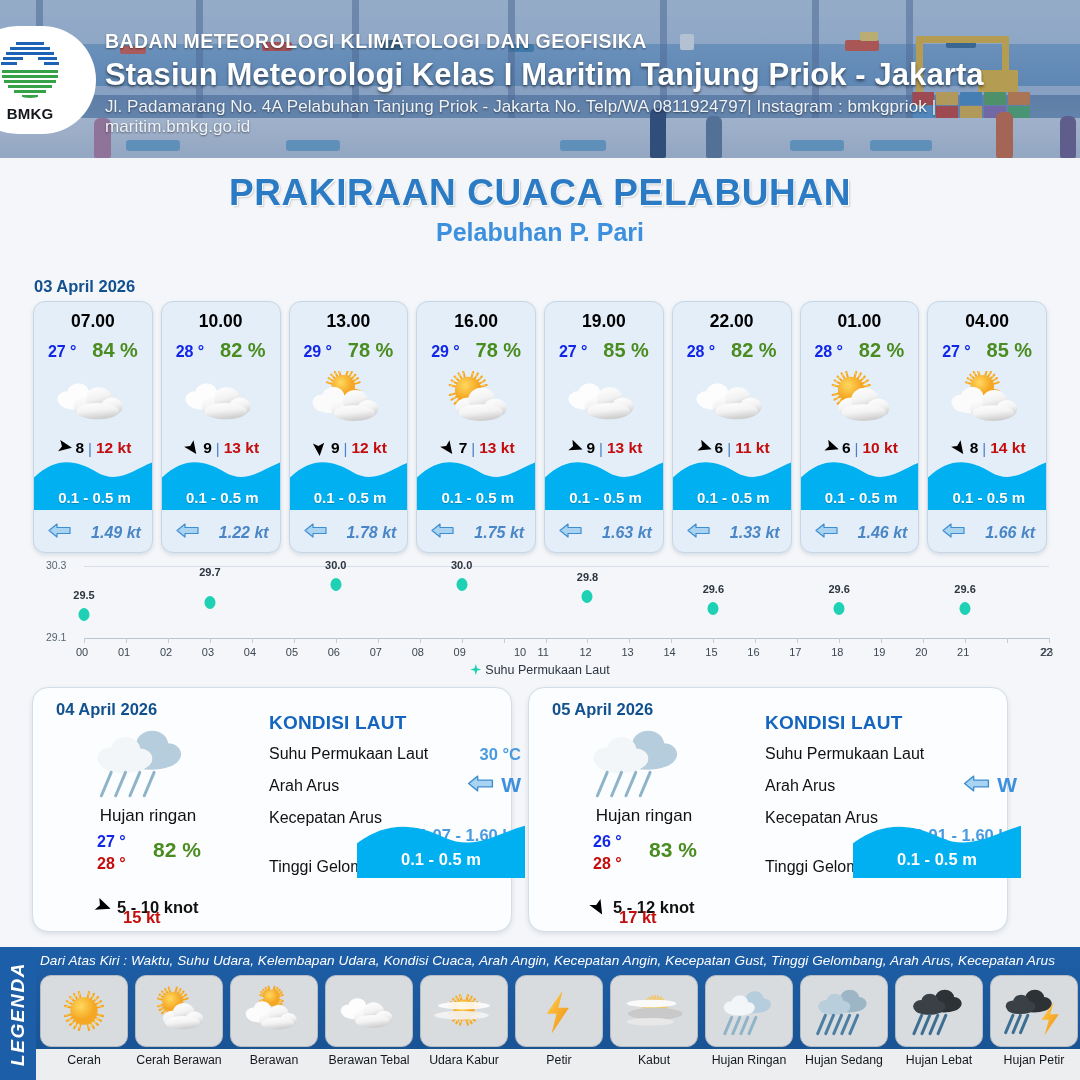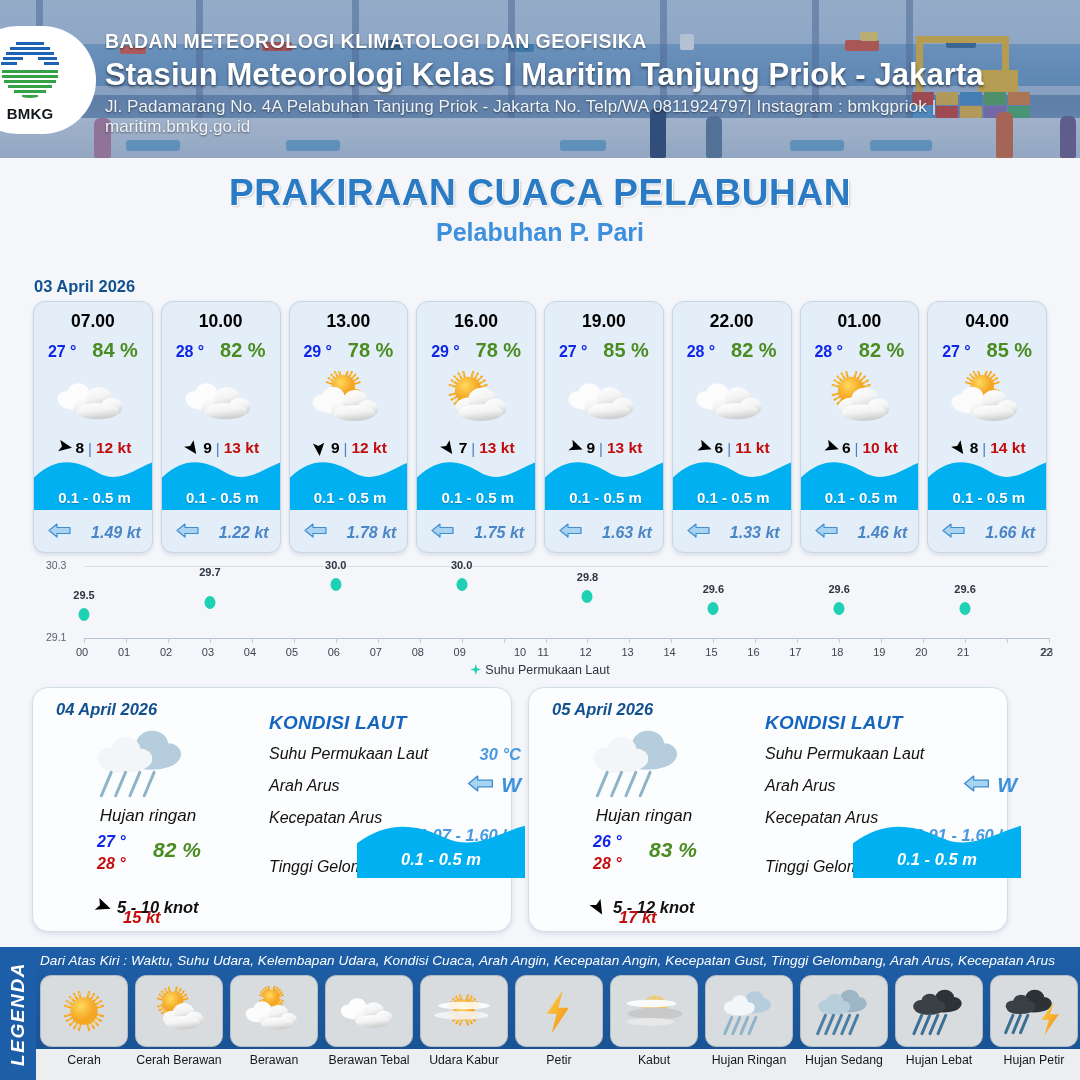--- a/index.html
+++ b/index.html
@@ -104,21 +104,21 @@
     transform:translateX(-50%); white-space:nowrap; }
   .legend-chart { position:absolute; left:0; top:103px; width:1036px; text-align:center;
     font-size:12.5px; color:#2c3540; }
   .lc-mark { display:inline-block; width:11px; height:11px; background:#1fd1b4;
     clip-path: polygon(50% 0,62% 38%,100% 50%,62% 62%,50% 100%,38% 62%,0 50%,38% 38%);
     vertical-align:-1px; margin-right:4px; }
 
   
   .dailies { position:absolute; left:32px; top:687px; width:1016px; display:flex; gap:16px; }
   .daily { width:480px; height:245px; background:#fcfdfe; border:1px solid #d3dde7;
-    border-radius:16px; position:relative; box-shadow:0 2px 5px rgba(30,60,100,.12);font-style:italic; }
+    border-radius:16px; position:relative; box-shadow:0 2px 5px rgba(30,60,100,.12); }
   .d-date { position:absolute; left:23px; top:12px; font-size:16.5px; font-weight:bold; color:#12518f; }
   .d-icon { position:absolute; left:54px; top:36px; width:110px; height:78px; }
   .d-cond { position:absolute; left:0; top:118px; width:230px; text-align:center;
     font-size:17px; color:#111; }
   .d-tmin { position:absolute; left:64px; top:145px; font-size:16px; font-weight:bold; color:#1126e8; }
   .d-tmax { position:absolute; left:64px; top:167px; font-size:16px; font-weight:bold; color:#c40d0d; }
   .d-hum { position:absolute; left:120px; top:150px; font-size:21px; font-weight:bold; color:#4a8c20; }
   .d-windrow { position:absolute; left:58px; top:196px; display:flex; align-items:center; gap:7px;margin-top:12px; }
   .d-windtxt { font-size:16.5px; font-weight:bold; color:#111; }
   .d-gust { position:absolute; left:90px; top:220px; font-size:16.5px; font-weight:bold; color:#c40d0d; }

